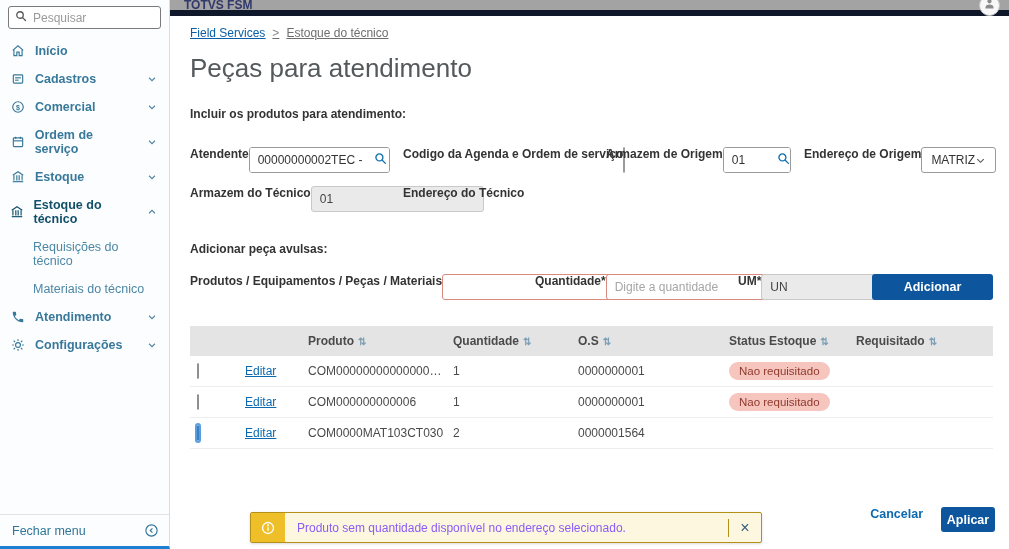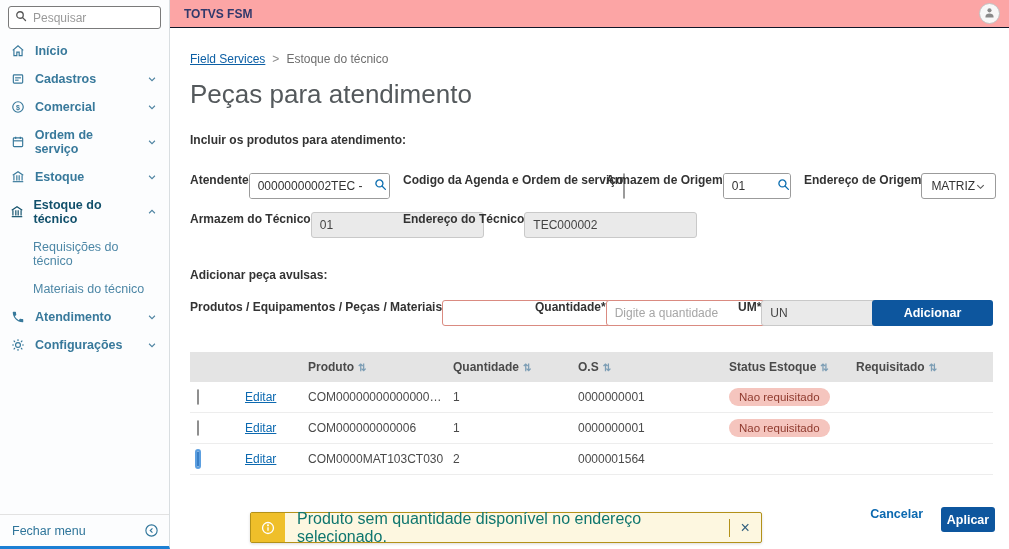--- a/index.html
+++ b/index.html
@@ -23,28 +23,28 @@
   .menu-item.active { color:#11506b; }
   .menu-item.active .micon { color:#11506b; }
   .sub-item { padding:7px 12px 7px 33px; color:#4d87a6; font-size:12.5px; cursor:pointer; }
   .sub-item.current { color:#1f5d7c; }
   .side-footer { display:flex; align-items:center; justify-content:space-between; padding:8px 10px 8px 12px;
                  border-top:1px solid #e2e2e2; color:#2f759a; font-size:12.5px; cursor:pointer; }
   .side-footer .micon { color:#2f759a; display:flex; }
 
   
   .main { position:absolute; left:170px; top:0; width:839px; height:549px; background:#fff; }
-  .topbar { height:28px; background:#fca5a5; border-bottom:1px solid #0f172a; display:flex; align-items:center;
+  .topbar { height:16px; background:#a3a3a3; border-bottom:6px solid #0f172a; display:flex; align-items:center;
             justify-content:space-between; padding:0 9px 0 14px; }
   .brand { font-weight:700; color:#31396b; font-size:12px; }
   .avatar { width:21px; height:21px; border-radius:50%; border:1px solid #c2c2c2; background:#f8f8f8;
             display:flex; align-items:center; justify-content:center; color:#8a8a8a; cursor:pointer; }
 
   .content { padding:0 16px 0 20px; }
-  .breadcrumb { margin-top:24px; font-size:12px; color:#6e6e6e; display:flex; gap:7px; align-items:flex-end; }
+  .breadcrumb { margin-top:10px; font-size:12px; color:#6e6e6e; display:flex; gap:7px; align-items:flex-end;text-decoration:underline; }
   .breadcrumb .bc-link { color:#0c5fa5; text-decoration:underline; cursor:pointer; }
   .breadcrumb .bc-sep { color:#8a8a8a; }
   .page-title { margin-top:13px; font-size:26px; line-height:30px; font-weight:400; color:#54595c; }
 
   .section-label { margin-top:24px; font-weight:700; color:#333; font-size:12px; }
 
   .field-row { display:flex; gap:13px; margin-top:0; }
   .row1 { margin-top:26px; }
   .row2 { margin-top:13px; }
   .row3 { margin-top:18px; }
@@ -85,21 +85,21 @@
   .sort { font-size:10px; color:#7d9eb5; margin-left:4px; }
   .checkbox { width:17px; height:17px; border:1px solid #8f8f8f; border-radius:3px; background:#fff; cursor:pointer; }
   .checkbox.focused { border-color:#3a7fc6; outline:2px solid #5c9fe0; outline-offset:0px; }
   .edit-link { color:#0c69b0; text-decoration:underline; cursor:pointer; }
   .badge { display:inline-block; padding:3px 10px; border-radius:10px; background:#f5c5be; color:#8f3a2e; font-size:11.5px; }
 
   
   .toast { position:absolute; left:80px; top:512px; width:512px; height:31px; background:#fdf7e0;
            border:1px solid #b39119; border-radius:2px; display:flex; align-items:center; box-shadow:0 1px 3px rgba(0,0,0,.15); }
   .toast-icon { width:34px; height:100%; background:#efbf2a; display:flex; align-items:center; justify-content:center; flex:0 0 auto; }
-  .toast-msg { margin-left:12px; color:#0f766e; font-size:16px; }
+  .toast-msg { margin-left:12px; color:#8b5cf6; font-size:12px; }
   .toast-vdiv { margin-left:auto; width:1px; height:18px; background:#b39119; }
   .toast-close { border:none; background:transparent; color:#33607f; font-size:16px; width:32px; height:100%; cursor:pointer; }
 
   
   .footer-actions { position:absolute; right:14px; top:507px; display:flex; gap:18px; }
   .cancel-link { color:#0c69b0; font-weight:700; font-size:12.5px; cursor:pointer; }
 </style>
 </head>
 <body>
 
@@ -331,21 +331,20 @@
         </div>
       </div>
 
       <div class="field-row row2">
         <div class="field w1">
           <span class="field-label">Armazem do Técnico</span>
           <input class="input-plain disabled w3" disabled="" value="01" style="">
         </div>
         <div class="field w2">
           <span class="field-label">Endereço do Técnico</span>
-          <input class="input-plain disabled" disabled="" value="TEC000002" style="">
         </div>
       </div>
 
       <div class="section-label" style="margin-top:30px;">Adicionar peça avulsas:</div>
 
       <div class="field-row row3">
         <div class="field" style="width:320px;">
           <span class="field-label">Produtos / Equipamentos / Peças / Materiais</span>
           <div class="lookup-open">
             <input class="input-plain err" value="" style="">

